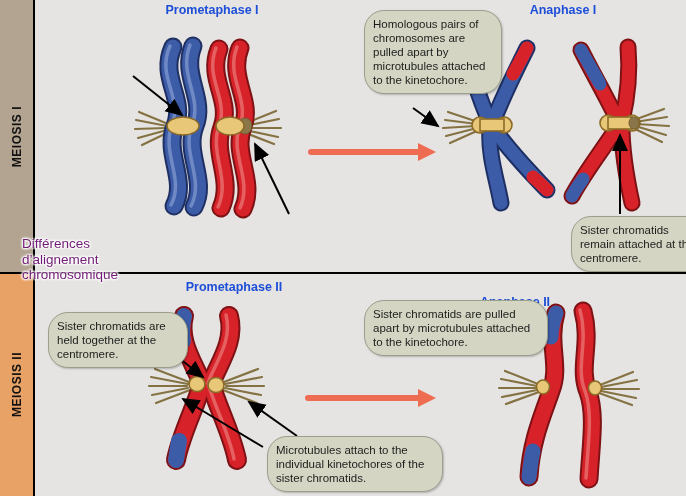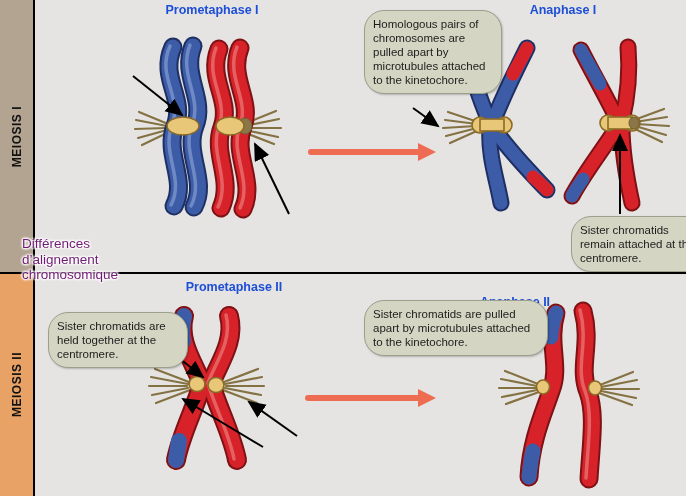--- a/index.html
+++ b/index.html
@@ -273,14 +273,15 @@
     <g>
       <line class="tr-line" x1="308" y1="398" x2="418" y2="398"></line>
       <polygon class="tr-head" points="418,389 436,398 418,407"></polygon>
     </g>
   </svg>
 
   <div class="callout" style="left:355px;top:10px;width:120px;">Homologous pairs of chromosomes are pulled apart by microtubules attached to the kinetochore.</div>
   <div class="callout" style="left:562px;top:216px;width:118px;">Sister chromatids remain attached at the centromere.</div>
   <div class="callout" style="left:355px;top:300px;width:166px;">Sister chromatids are pulled apart by microtubules attached to the kinetochore.</div>
   <div class="callout" style="left:39px;top:312px;width:122px;">Sister chromatids are held together at the centromere.</div>
+  <div class="callout" style="left:258px;top:436px;width:158px;">Microtubules attach to the individual kinetochores of the sister chromatids.</div>
 
 </div>
 
 </body></html>

